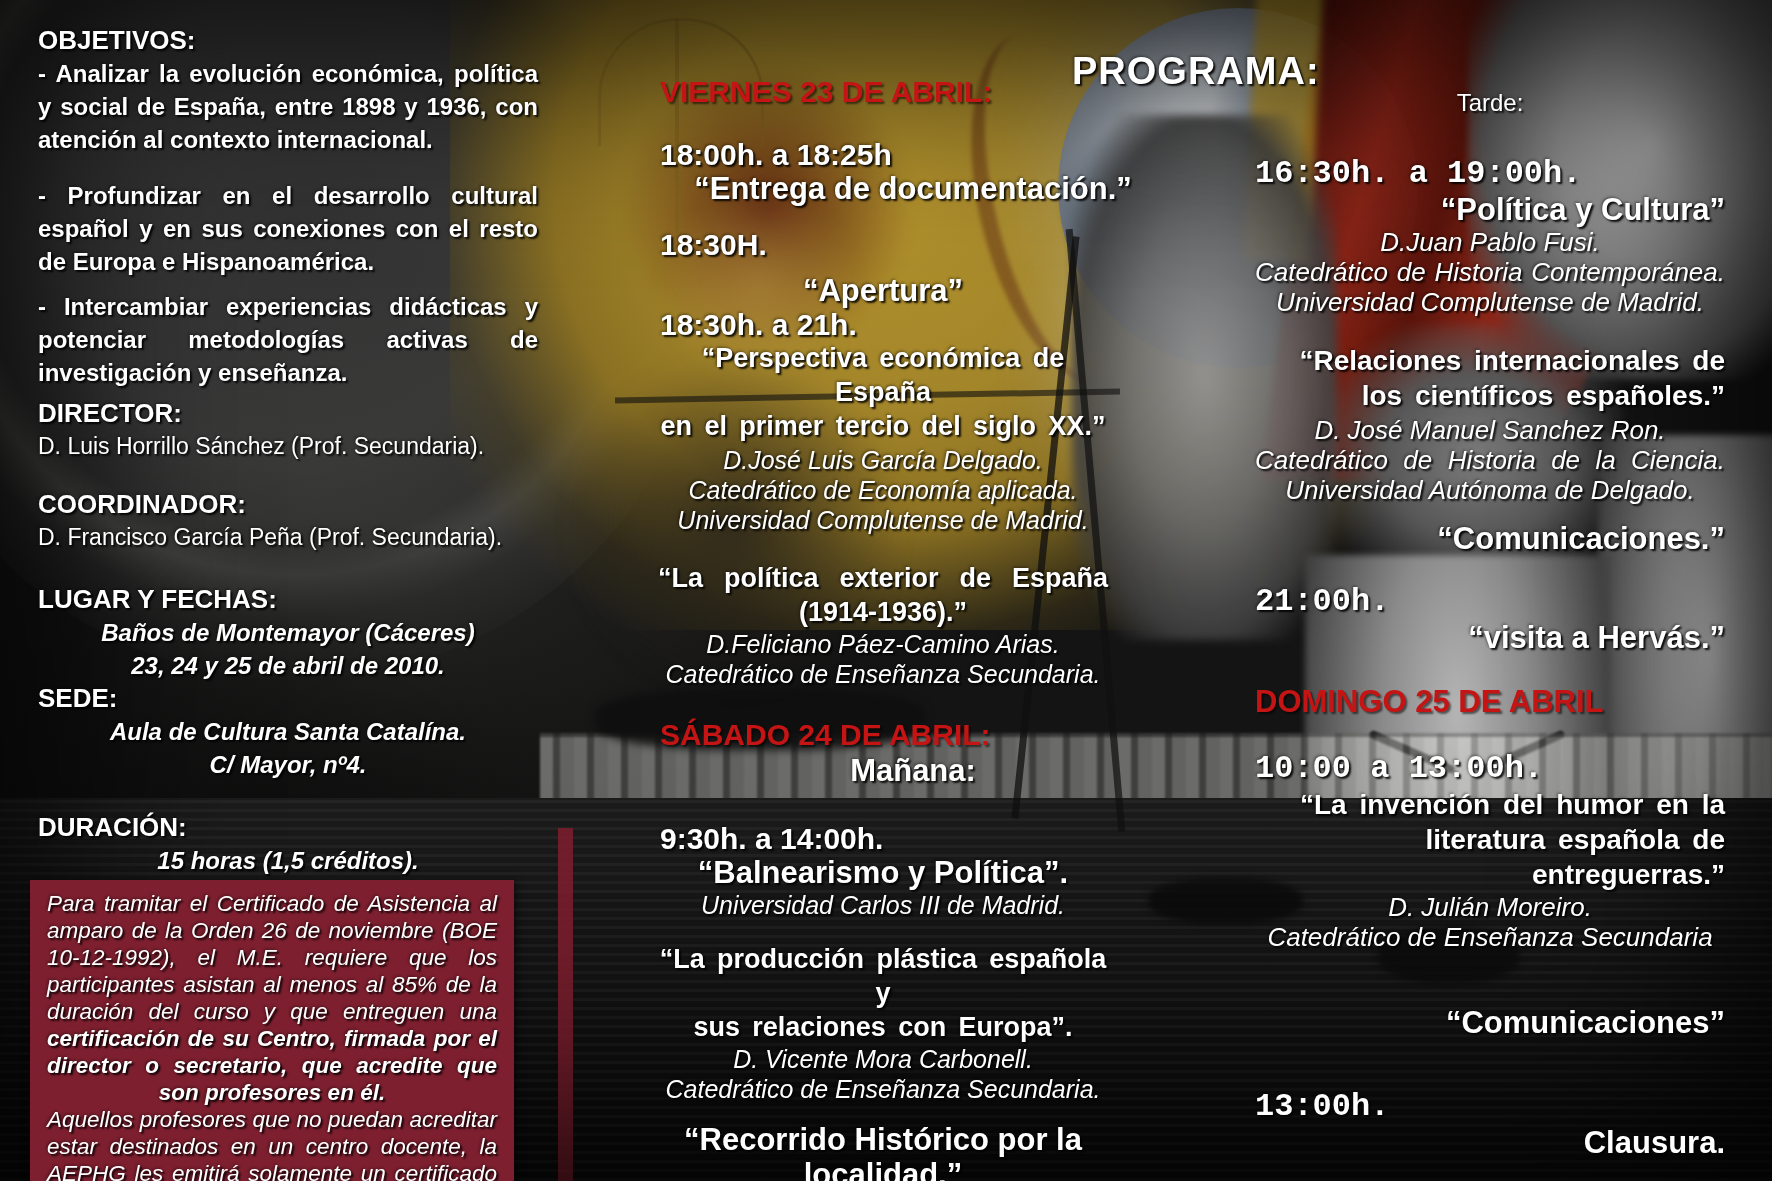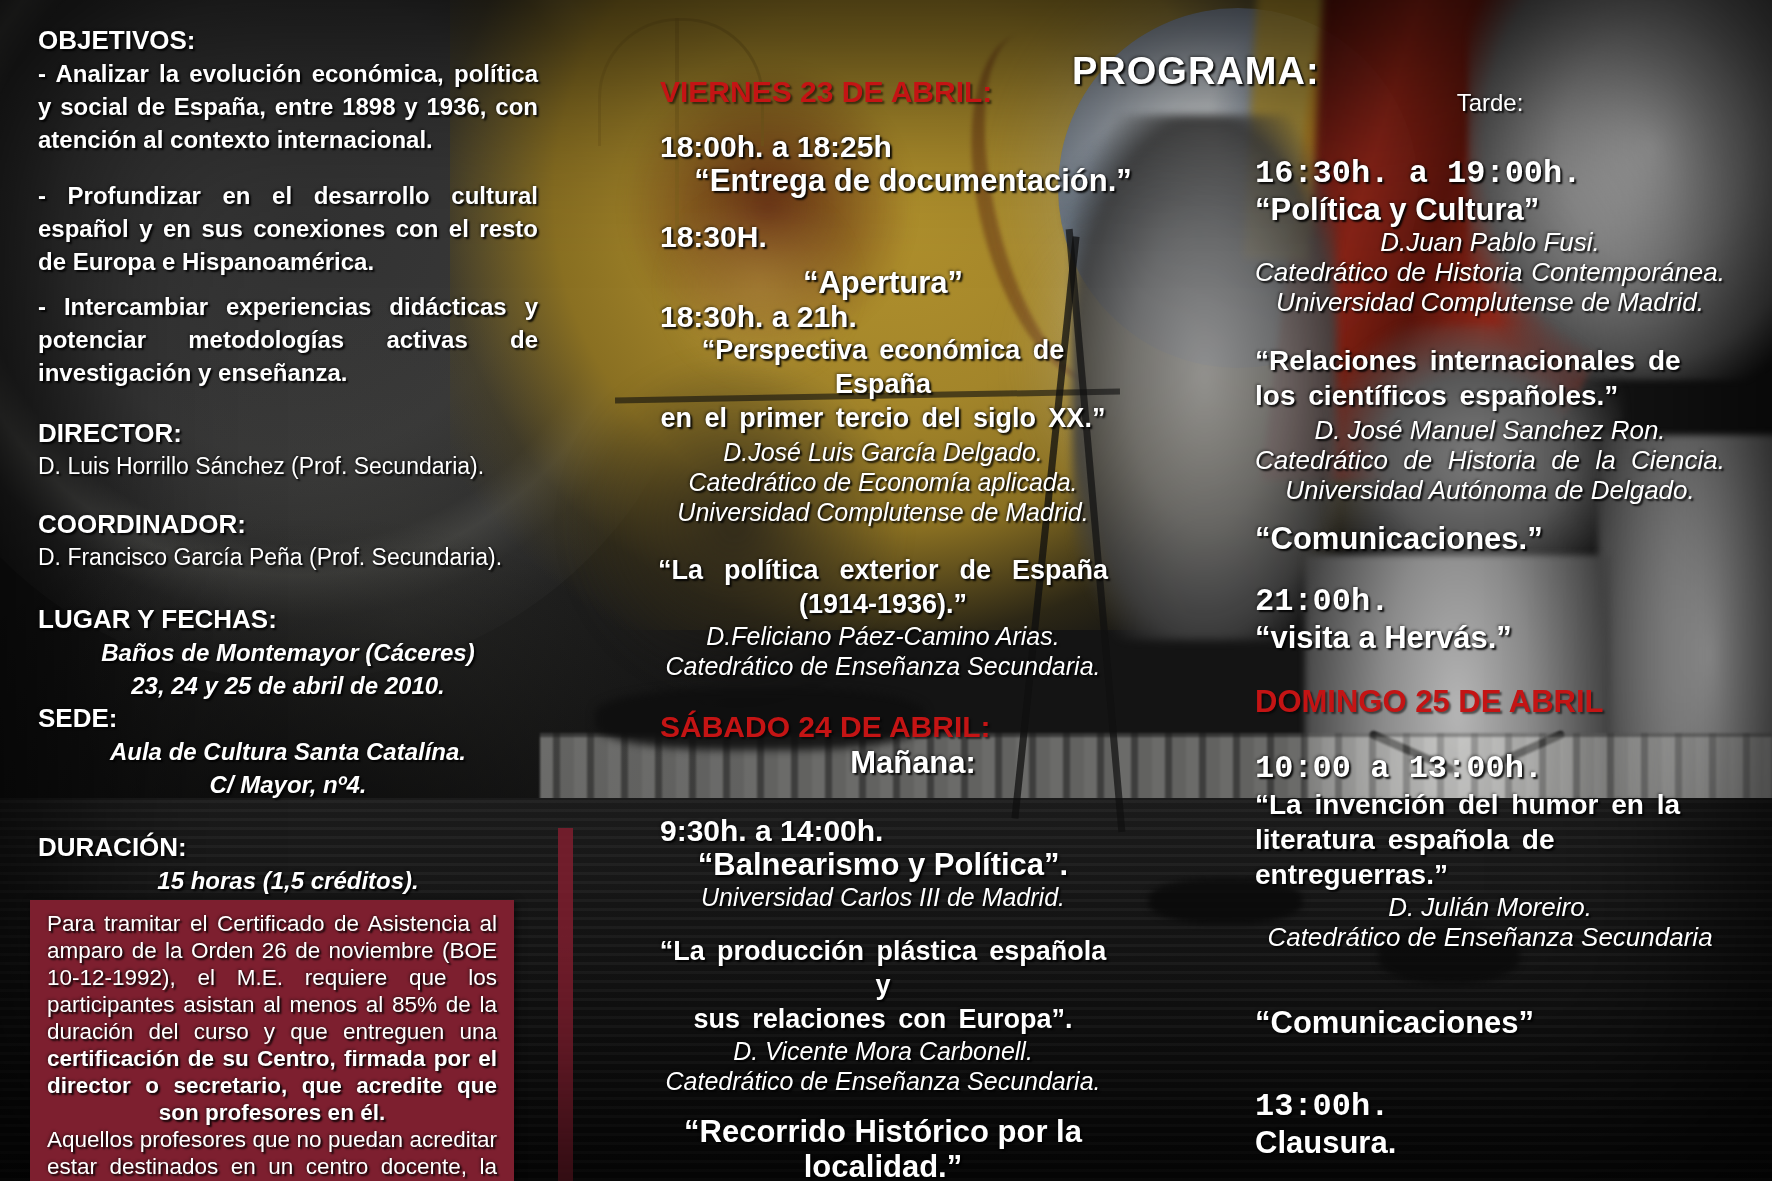--- a/index.html
+++ b/index.html
@@ -80,36 +80,36 @@
   .colR{left:1255px;width:470px;padding-top:86px;}
   .hL{font-size:26px;font-weight:bold;line-height:33px;}
   .bodyL{font-size:24px;font-weight:bold;line-height:33px;text-align:justify;}
   .centerL{font-size:24px;font-weight:bold;line-height:33px;text-align:center;font-style:italic;}
   .nameL{font-size:23px;font-weight:normal;line-height:33px;white-space:nowrap;}
   .redh{color:#c41414;font-size:30px;font-weight:bold;line-height:36px;white-space:nowrap;
         text-shadow:2px 2px 2px rgba(0,0,0,.55);}
   .time{font-size:30px;font-weight:bold;line-height:33px;}
   .timeR{font-size:32px;font-weight:bold;line-height:36px;font-family:Liberation Mono, monospace;}
   .title{font-size:27px;font-weight:bold;line-height:34px;text-align:center;white-space:pre-line;}
-  .titleR{font-size:28px;font-weight:bold;line-height:35px;text-align:left;white-space:pre-line;}
+  .titleR{font-size:28px;font-weight:bold;line-height:35px;text-align:right;white-space:pre-line;}
   .big{font-size:31px;line-height:35px;}
   .wide{word-spacing:.5em;}
   .wide-sm{word-spacing:.18em;}
   .speaker{font-size:25px;font-style:italic;font-weight:normal;line-height:30px;text-align:center;}
   .speakerR{font-size:26px;font-style:italic;font-weight:normal;line-height:30px;text-align:center;}
   .credJ{font-size:26px;font-style:italic;font-weight:normal;line-height:30px;
          text-align:justify;text-align-last:justify;}
   .mbox{margin-left:60px;width:470px;}
   .tindent{margin-left:72px;}
   .programa{position:absolute;left:1072px;top:50px;font-size:38px;font-weight:bold;letter-spacing:1px;}
   .tarde{font-size:24px;font-weight:normal;line-height:34px;text-align:center;}
   .aviso{position:relative;margin-left:-8px;margin-top:3px;width:450px;background:#7d1f2f;
          padding:10px 17px 12px 17px;font-size:22.5px;font-weight:normal;line-height:27px;
          box-shadow:2px 2px 8px rgba(0,0,0,.6);}
-  .aviso p{margin:0;text-align:justify;text-align-last:center;}
+  .aviso p{margin:0;text-align:justify;text-align-last:center;font-style:italic;}
   .aviso b{font-weight:bold;}
 </style>
 </head>
 <body>
 
 <div class="poster">
 
   <div class="bg">
     <div class="coin"></div>
     <div class="coin2"></div>
@@ -148,41 +148,41 @@
     <div class="vignette"></div>
   </div>
 
   <div class="programa tx">PROGRAMA:</div>
 
   <div class="col colL tx" style="padding-top:24px;">
     <div class="hL">OBJETIVOS:</div>
     <div class="bodyL">- Analizar la evolución económica, política y social de España, entre 1898 y 1936, con atención al contexto internacional.</div>
     <div class="bodyL" style="margin-top:23px;">- Profundizar en el desarrollo cultural español y en sus conexiones con el resto de Europa e Hispanoamérica.</div>
     <div class="bodyL" style="margin-top:12px;">- Intercambiar experiencias didácticas y potenciar metodologías activas de investigación y enseñanza.</div>
-    <div class="hL" style="margin-top:28px;">DIRECTOR:</div>
+    <div class="hL" style="margin-top:8px;">DIRECTOR:</div>
     <div class="nameL">D. Luis Horrillo Sánchez (Prof.  Secundaria).</div>
     <div class="hL" style="margin-top:25px;">COORDINADOR:</div>
     <div class="nameL">D. Francisco García Peña (Prof. Secundaria).</div>
     <div class="hL" style="margin-top:29px;">LUGAR Y FECHAS:</div>
     <div class="centerL">Baños de Montemayor (Cáceres)</div>
     <div class="centerL">23, 24 y 25 de abril de 2010.</div>
     <div class="hL">SEDE:</div>
     <div class="centerL">Aula de Cultura Santa Catalína.</div>
     <div class="centerL">C/ Mayor, nº4.</div>
     <div class="hL" style="margin-top:30px;">DURACIÓN:</div>
     <div class="centerL">15 horas (1,5 créditos).</div>
     <div class="aviso">
       <p><span>Para tramitar el Certificado de Asistencia al amparo de la Orden 26 de noviembre (BOE 10-12-1992), el M.E. requiere que los participantes asistan al menos al 85% de la duración del curso y que entreguen una </span><b>certificación  de su Centro, firmada por el director o secretario, que acredite que son profesores en él.</b></p>
       <p>Aquellos profesores que no puedan acreditar estar destinados en un centro docente, la AEPHG les emitirá solamente un certificado de la entidad.</p>
     </div>
   </div>
 
   <div class="col colM tx">
     <div class="redh tindent">VIERNES 23 DE ABRIL:</div>
-    <div class="time tindent" style="margin-top:20px;">18:00h. a 18:25h</div>
+    <div class="time tindent" style="margin-top:28px;">18:00h. a 18:25h</div>
     <div class="title big" style="margin-left:90px;width:470px;">“Entrega de documentación.”</div>
     <div class="time tindent" style="margin-top:22px;">18:30H.</div>
     <div class="title big mbox" style="margin-top:12px;">“Apertura”</div>
     <div class="time tindent">18:30h. a 21h.</div>
     <div class="title mbox wide-sm">“Perspectiva económica de España
 en el primer tercio del siglo XX.”</div>
     <div class="speaker mbox" style="margin-top:2px;">D.José Luis García Delgado.</div>
     <div class="speaker mbox">Catedrático de Economía aplicada.</div>
     <div class="speaker mbox">Universidad Complutense de Madrid.</div>
     <div class="title mbox wide" style="margin-top:26px;">“La política exterior de España

